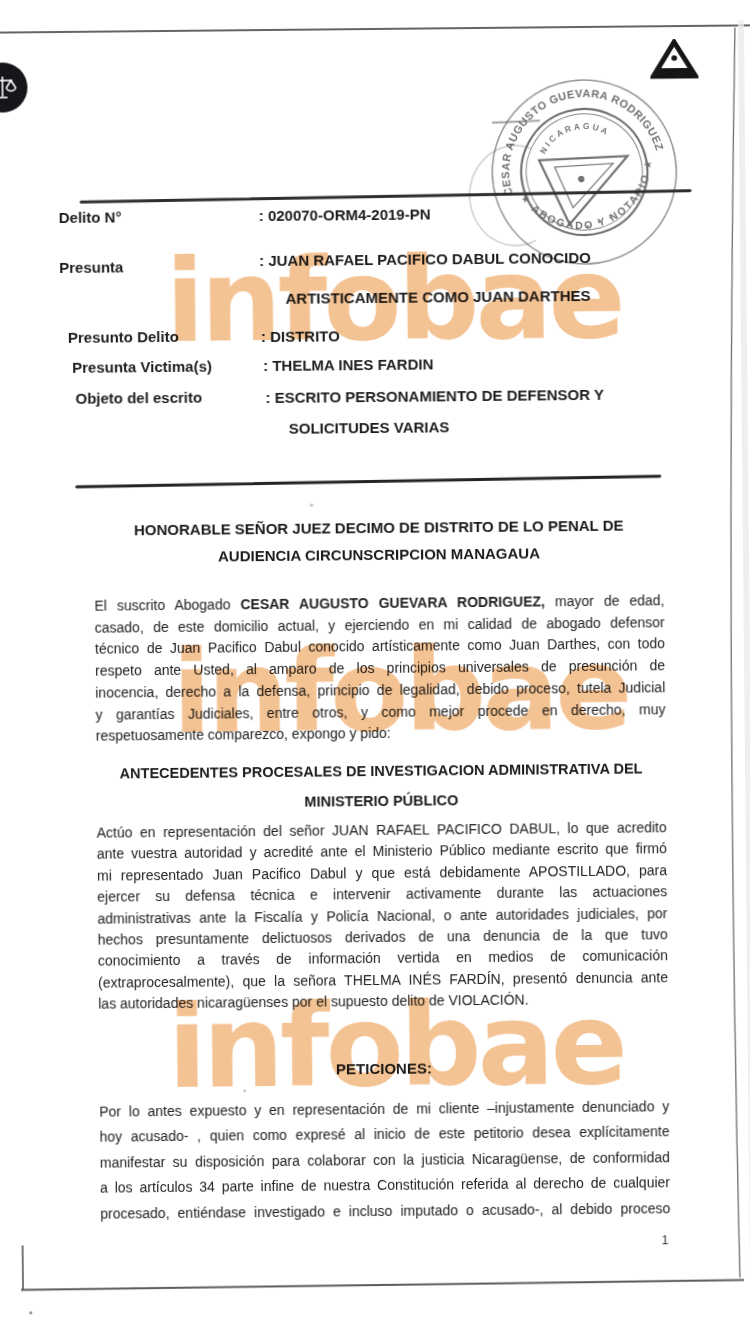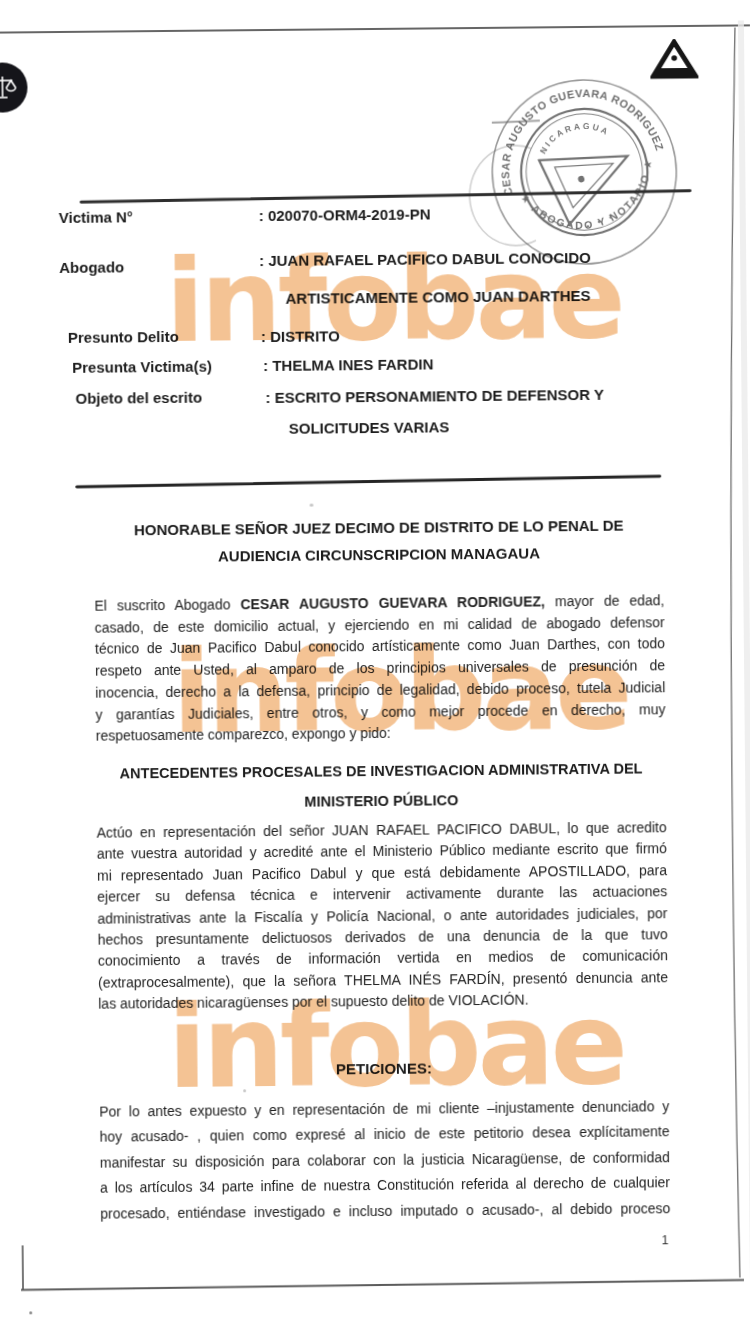--- a/index.html
+++ b/index.html
@@ -109,23 +109,23 @@
       <polygon points="73,87 130,100 79,131" fill="none" stroke="#5f5f5f" stroke-width="1.2"></polygon>
       <circle cx="95" cy="106" r="3.2" fill="#555"></circle>
       <circle cx="100" cy="152" r="1.3" fill="#5f5f5f"></circle>
       <circle cx="88" cy="153" r="1.1" fill="#5f5f5f"></circle>
       <circle cx="112" cy="151" r="1.1" fill="#5f5f5f"></circle>
     </svg>
 
     <div class="mark-line"></div>
     <div class="rule-asunto"></div>
 
-    <div class="fld" id="f1l">Victima N°</div>
+    <div class="fld" id="f1l">Delito N°</div>
     <div class="fld" id="f1v">: 020070-ORM4-2019-PN</div>
-    <div class="fld" id="f2l">Abogado</div>
+    <div class="fld" id="f2l">Presunta</div>
     <div class="fld" id="f2v">: JUAN RAFAEL PACIFICO DABUL CONOCIDO</div>
     <div class="fld" id="f2v2">ARTISTICAMENTE COMO JUAN DARTHES</div>
     <div class="fld" id="f3l">Presunto Delito</div>
     <div class="fld" id="f3v">: DISTRITO</div>
     <div class="fld" id="f4l">Presunta Victima(s)</div>
     <div class="fld" id="f4v">: THELMA INES FARDIN</div>
     <div class="fld" id="f5l">Objeto del escrito</div>
     <div class="fld" id="f5v">: ESCRITO PERSONAMIENTO DE DEFENSOR Y</div>
     <div class="fld" id="f5v2">SOLICITUDES VARIAS</div>
 

